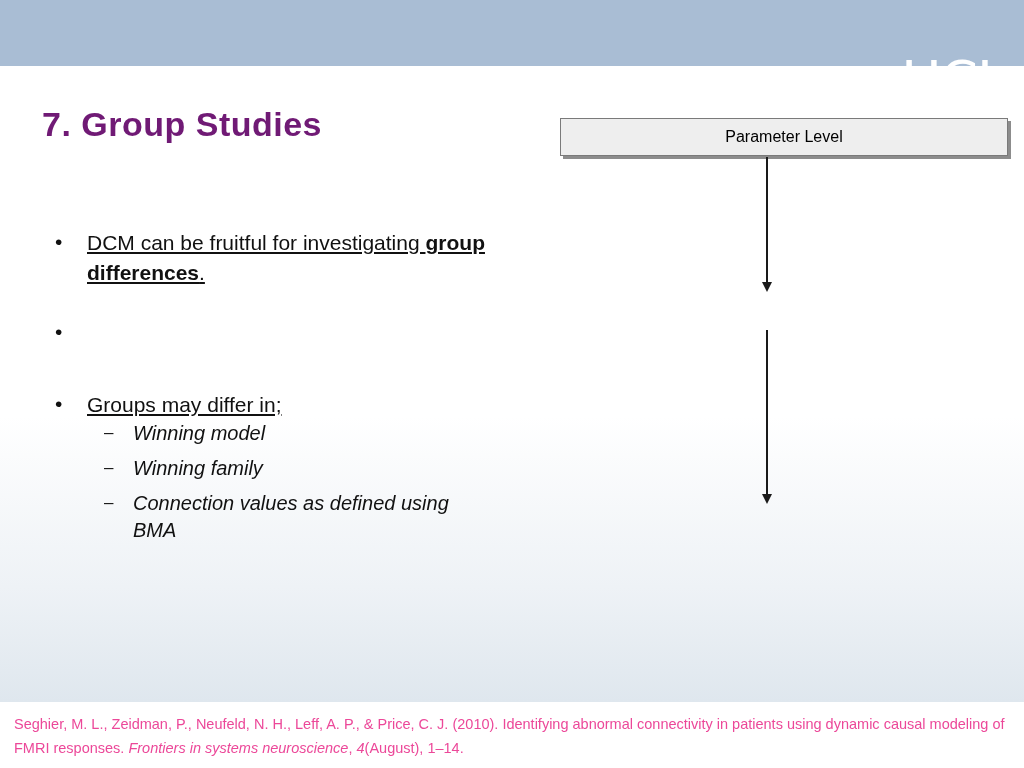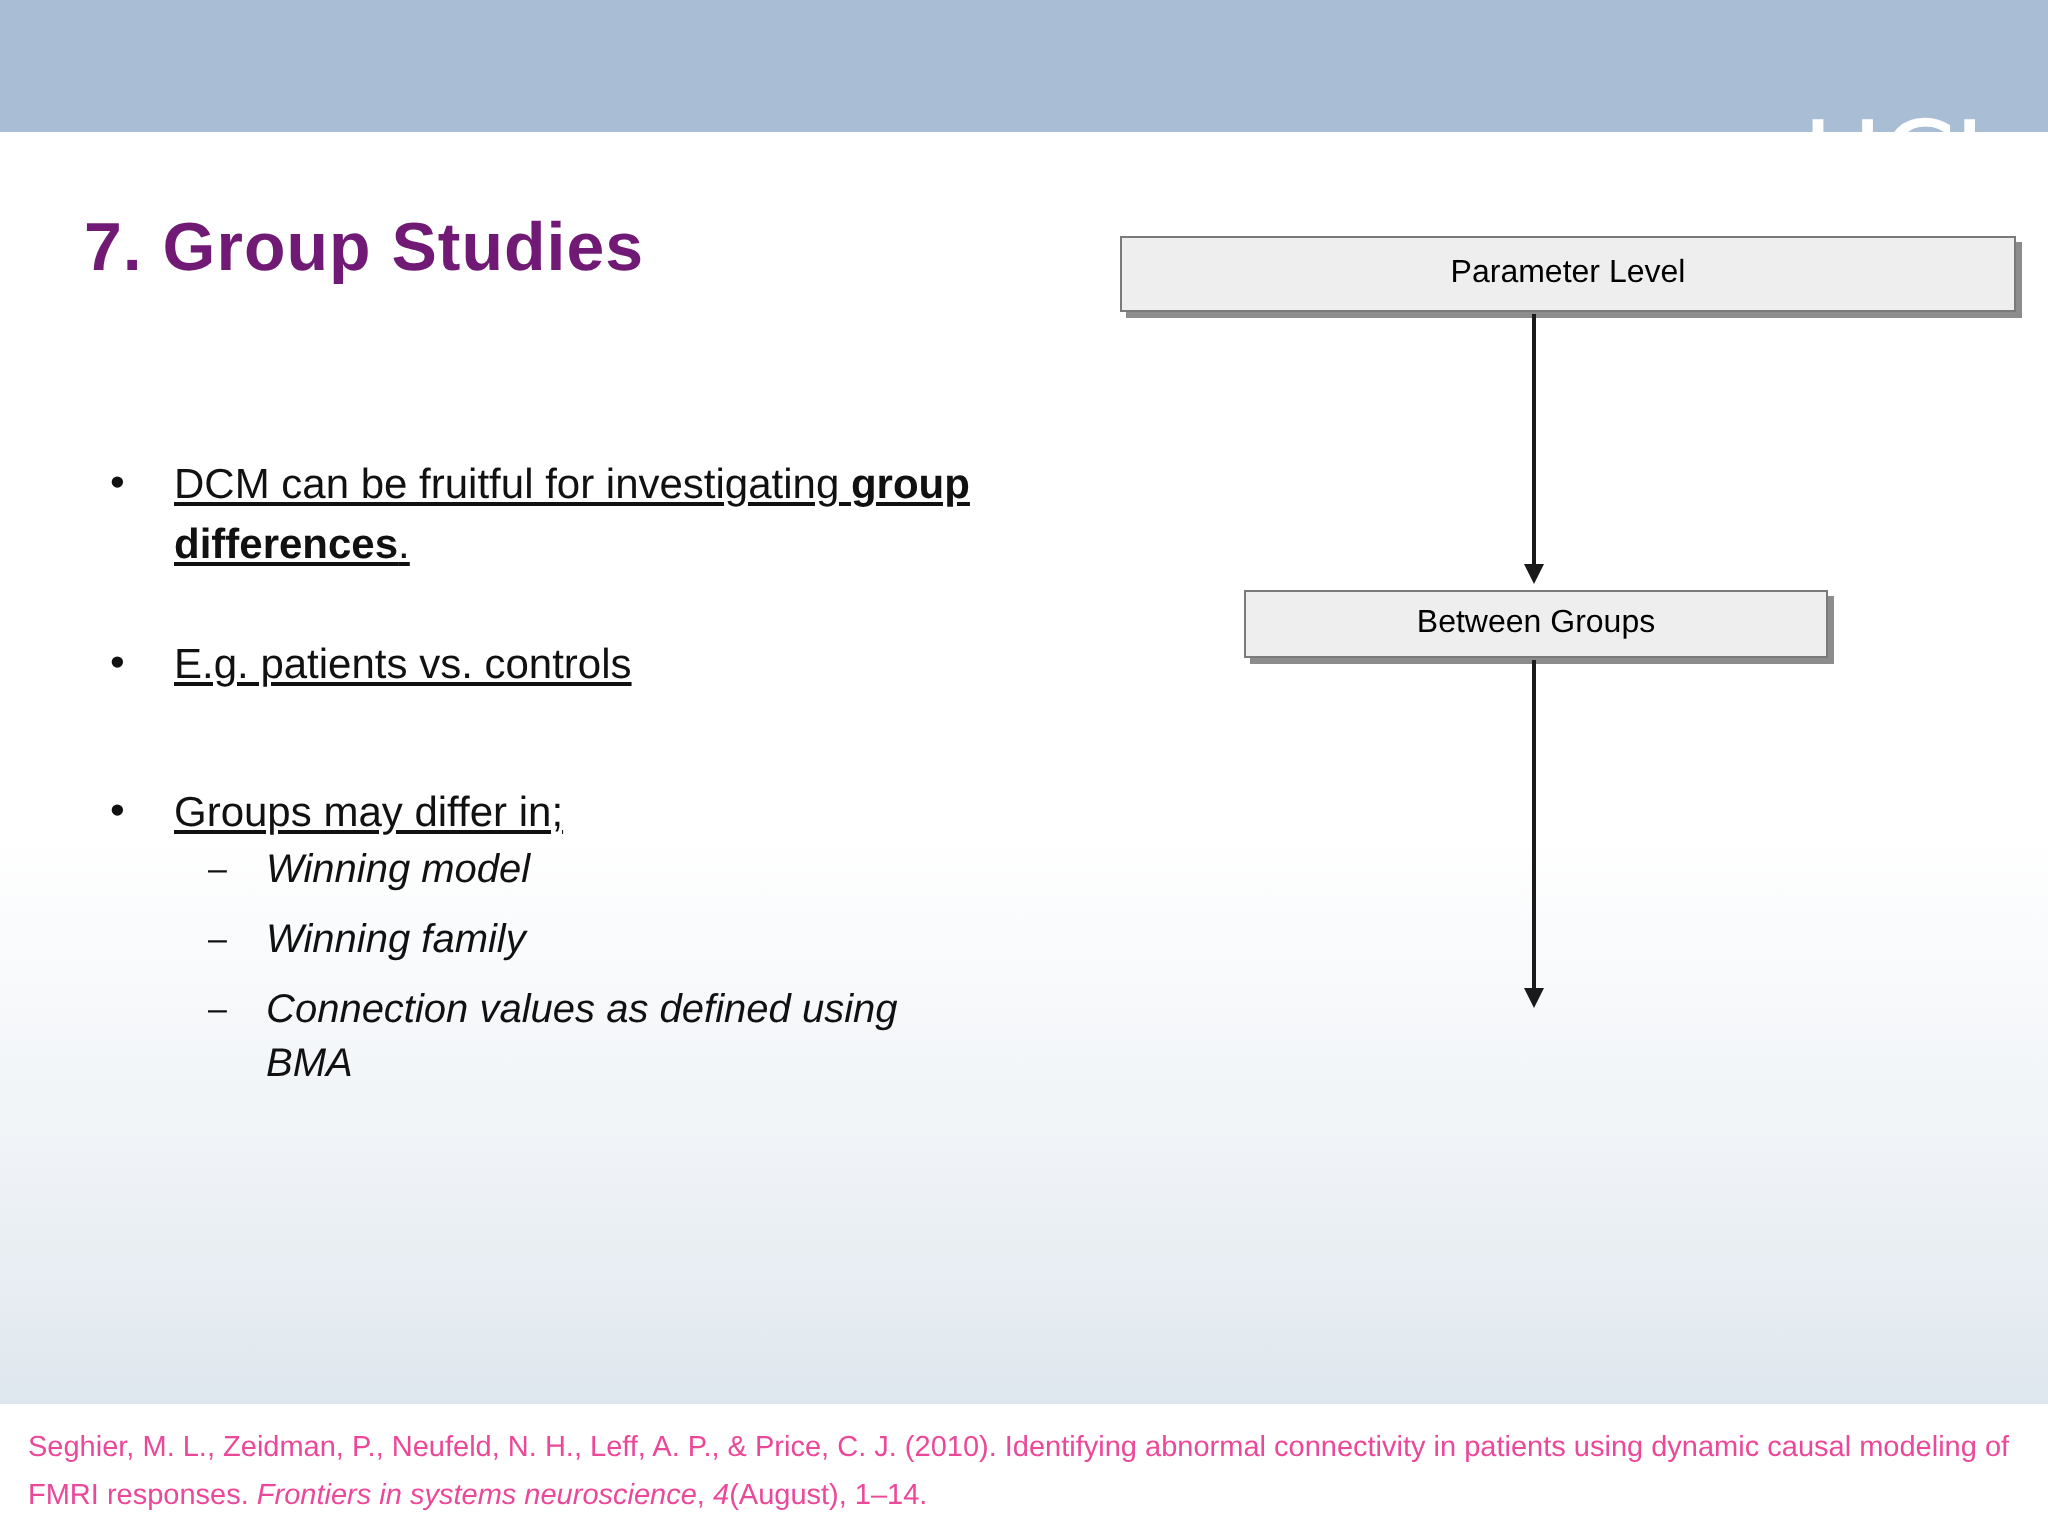--- a/index.html
+++ b/index.html
@@ -199,21 +199,20 @@
 
 <div class="bullets">
 
   <div class="bullet-row">
     <span class="bullet-mark">•</span>
     <span class="bullet-text"><span>DCM can be fruitful for investigating </span><b>group differences</b><span>.</span></span>
   </div>
 
   <div class="bullet-row" style="margin-bottom:44px;margin-top:26px;">
     <span class="bullet-mark">•</span>
-    <span class="bullet-text">E.g. patients vs. controls</span>
   </div>
 
   <div class="bullet-row" style="margin-bottom:20px;margin-top:26px;">
     <span class="bullet-mark">•</span>
     <span class="bullet-text">Groups may differ in;</span>
   </div>
 
   <div class="sub-list">
     <div class="sub-row">
       <span class="sub-mark">–</span>
@@ -230,21 +229,20 @@
   </div>
 </div>
 
 <div class="diagram">
   <div class="box box-parameter">Parameter Level</div>
 
   <div class="arrow arrow-1">
     <span class="arrow-head"></span>
   </div>
 
-  <div class="box box-between">Between Groups</div>
 
   <div class="arrow arrow-2">
     <span class="arrow-head"></span>
   </div>
 
 </div>
 
 <div class="citation"><span>Seghier, M. L., Zeidman, P., Neufeld, N. H., Leff, A. P., &amp; Price, C. J. (2010). Identifying abnormal connectivity in patients using dynamic causal modeling of FMRI responses. </span><i>Frontiers in systems neuroscience</i><span>, </span><i>4</i><span>(August), 1–14.</span></div>
 
 </body></html>

